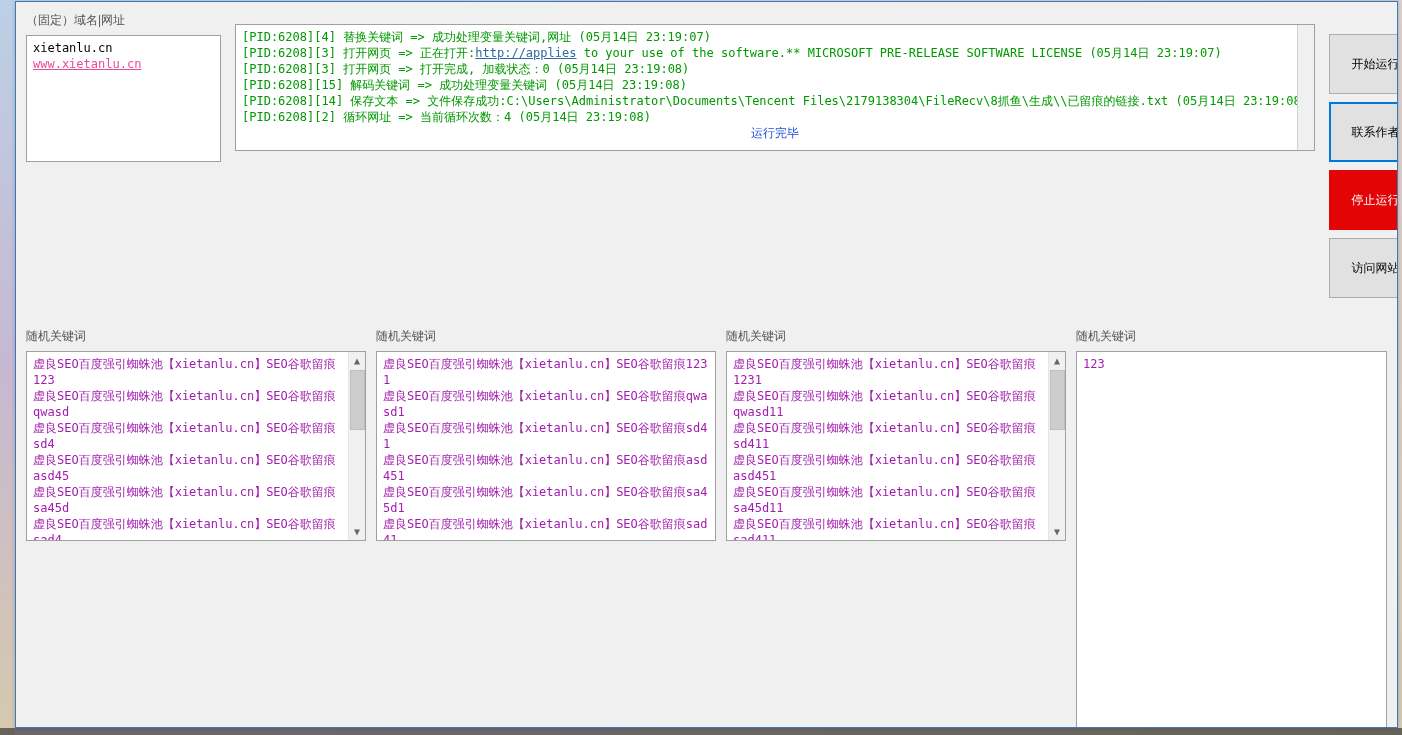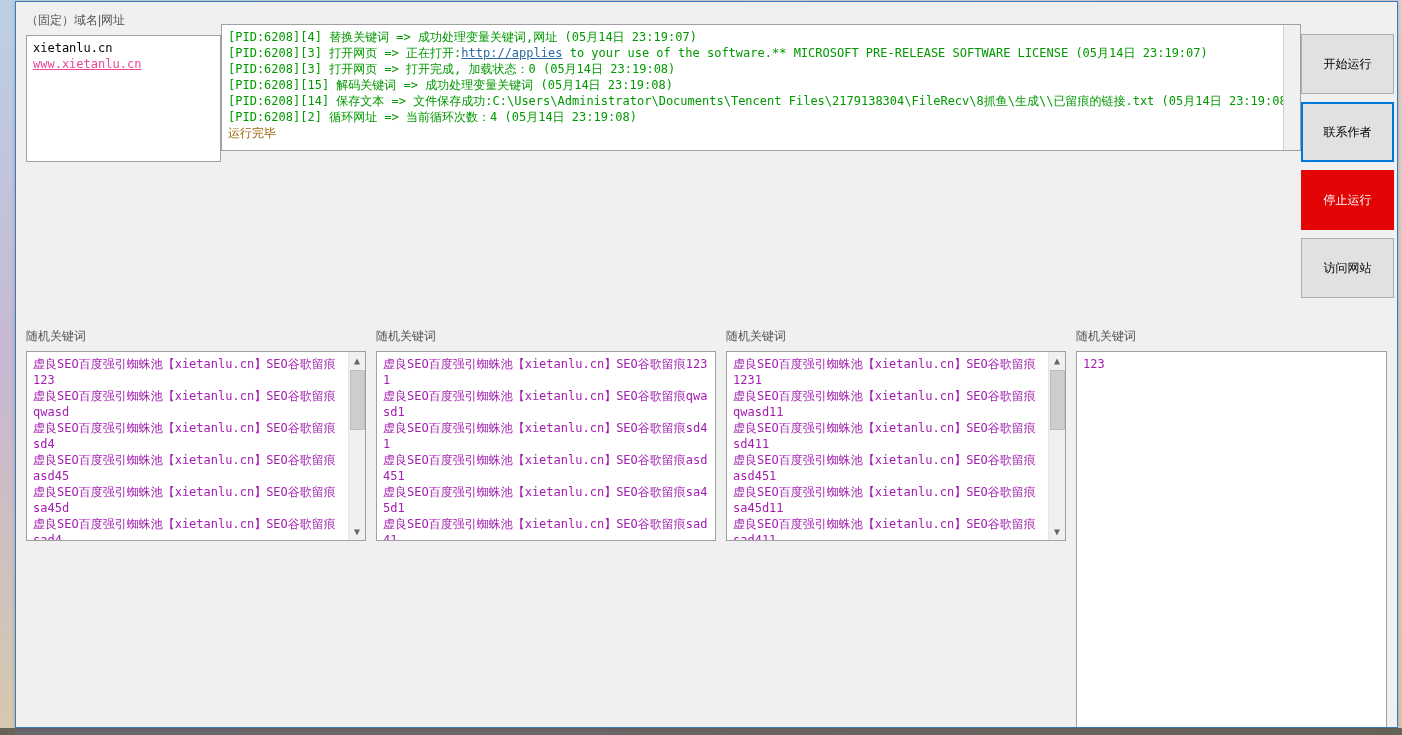--- a/index.html
+++ b/index.html
@@ -86,21 +86,21 @@
   .client-area {
     flex: 1;
     background: #f0f0f0;
     padding: 10px 10px 0 10px;
     overflow: hidden;
   }
 
   .top-row {
     display: flex;
     align-items: flex-start;
-    gap: 0;
+    gap: 14px;
   }
   .fixed-label {
     font-size: 12px;
     color: #555;
     margin-bottom: 6px;
   }
   .left-col {
     width: 195px;
   }
   .url-box {
@@ -134,21 +134,21 @@
     white-space: nowrap;
     position: relative;
   }
   .log-box .scroll-track {
     position:absolute;
     right:0; top:0; bottom:0;
     width:17px;
     background:#f0f0f0;
     border-left:1px solid #d0d0d0;
   }
-  .log-box .black { color:#a16207; }
+  .log-box .black { color:#1d4ed8;text-align:center; }
   .log-box a { color:#2d6aa3; text-decoration: underline; }
 
   .btn-col {
     width: 155px;
     margin-top: 22px;
     display: flex;
     flex-wrap: wrap;
     gap: 8px;
   }
   .app-btn {

